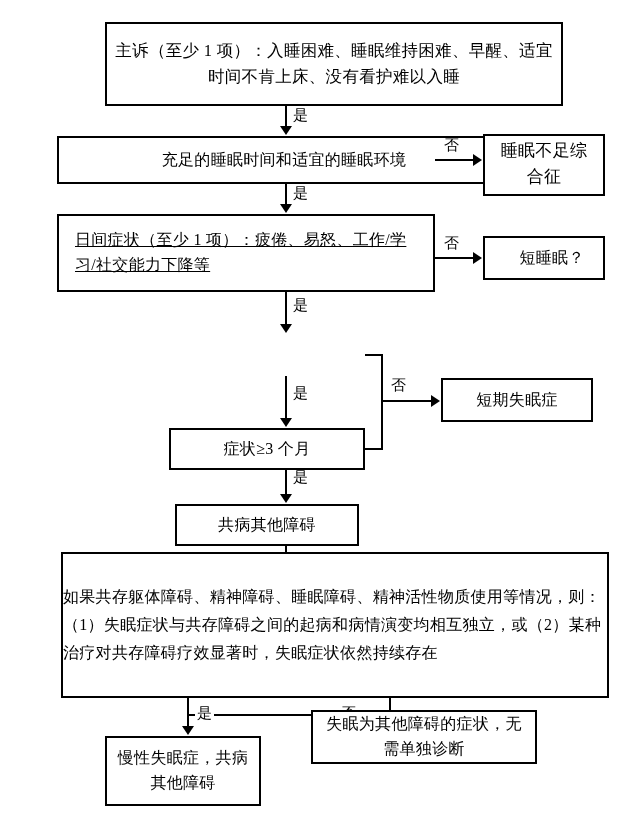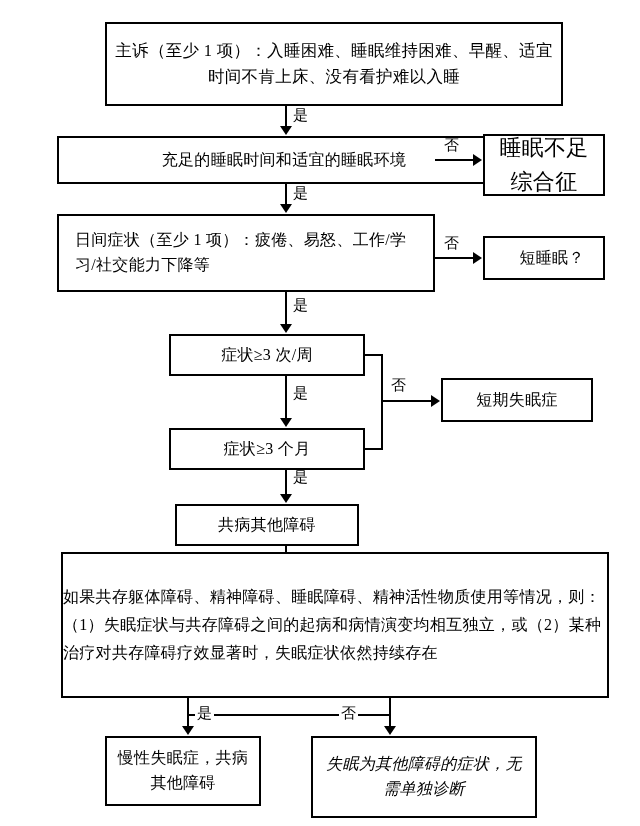--- a/index.html
+++ b/index.html
@@ -79,39 +79,38 @@
   <div class="line vline" style="left:268px; top:106px; height:22px;"></div>
   <div class="arrow-down" style="left:263px; top:126px;"></div>
   <div class="lbl" style="left:274px; top:108px;">是</div>
 
   <div class="box" style="left:40px; top:136px; width:454px; height:48px;">充足的睡眠时间和适宜的睡眠环境</div>
 
   <div class="line hline" style="left:418px; top:159px; width:42px;"></div>
   <div class="arrow-right" style="left:456px; top:154px;"></div>
   <div class="lbl" style="left:425px; top:138px;">否</div>
 
-  <div class="box" style="left:466px; top:134px; width:122px; height:62px; font-size:22px;">睡眠不足综合征</div>
+  <div class="box" style="left:466px; top:134px; width:122px; height:62px; font-size:17px;font-family:Liberation Mono, monospace;">睡眠不足综合征</div>
 
   <div class="line vline" style="left:268px; top:184px; height:22px;"></div>
   <div class="arrow-down" style="left:263px; top:204px;"></div>
   <div class="lbl" style="left:274px; top:186px;">是</div>
 
-  <div class="box left" style="left:40px; top:214px; width:378px; height:78px; padding-left:16px;">日间症状（至少 1 项）：疲倦、易怒、工作/学习/社交能力下降等</div>
+  <div class="box left" style="left:40px; top:214px; width:378px; height:78px; padding-left:16px;text-decoration:underline;">日间症状（至少 1 项）：疲倦、易怒、工作/学习/社交能力下降等</div>
 
   <div class="line hline" style="left:418px; top:257px; width:42px;"></div>
   <div class="arrow-right" style="left:456px; top:252px;"></div>
   <div class="lbl" style="left:425px; top:236px;">否</div>
 
   <div class="box" style="left:466px; top:236px; width:122px; height:44px;padding-left:24px;">短睡眠？</div>
 
   <div class="line vline" style="left:268px; top:292px; height:34px;"></div>
   <div class="arrow-down" style="left:263px; top:324px;"></div>
   <div class="lbl" style="left:274px; top:298px;">是</div>
 
-  <div class="box" style="left:152px; top:334px; width:196px; height:42px;">症状≥3 次/周</div>
 
   <div class="line vline" style="left:268px; top:376px; height:44px;"></div>
   <div class="arrow-down" style="left:263px; top:418px;"></div>
   <div class="lbl" style="left:274px; top:386px;">是</div>
 
   <div class="box" style="left:152px; top:428px; width:196px; height:42px;">症状≥3 个月</div>
 
   <div class="line hline" style="left:348px; top:354px; width:18px;"></div>
   <div class="line hline" style="left:348px; top:448px; width:18px;"></div>
   <div class="line vline" style="left:364px; top:354px; height:96px;"></div>
@@ -138,15 +137,15 @@
   <div class="line vline" style="left:170px; top:714px; height:14px;"></div>
   <div class="arrow-down" style="left:165px; top:726px;"></div>
   <div class="lbl" style="left:178px; top:706px;">是</div>
 
   <div class="line vline" style="left:372px; top:714px; height:14px;"></div>
   <div class="arrow-down" style="left:367px; top:726px;"></div>
   <div class="lbl" style="left:322px; top:706px;">否</div>
 
   <div class="box" style="left:88px; top:736px; width:156px; height:70px;">慢性失眠症，共病其他障碍</div>
 
-  <div class="box" style="left:294px; top:736px; width:226px; height:82px;font-style:italic;">失眠为其他障碍的症状，无需单独诊断</div>
+  <div class="box" style="left:294px; top:710px; width:226px; height:54px;">失眠为其他障碍的症状，无需单独诊断</div>
 
 </div>
 
 </body></html>

